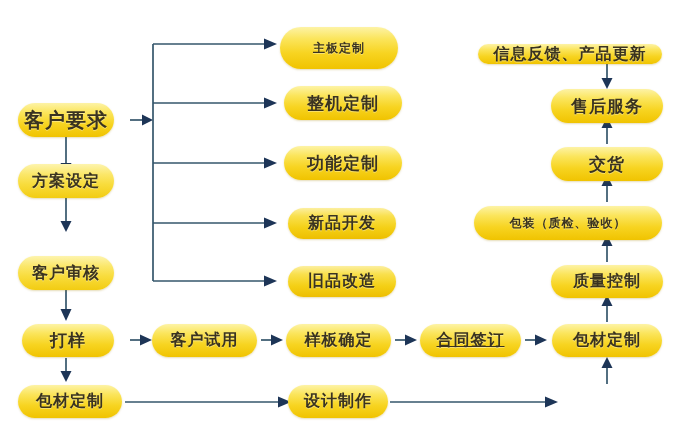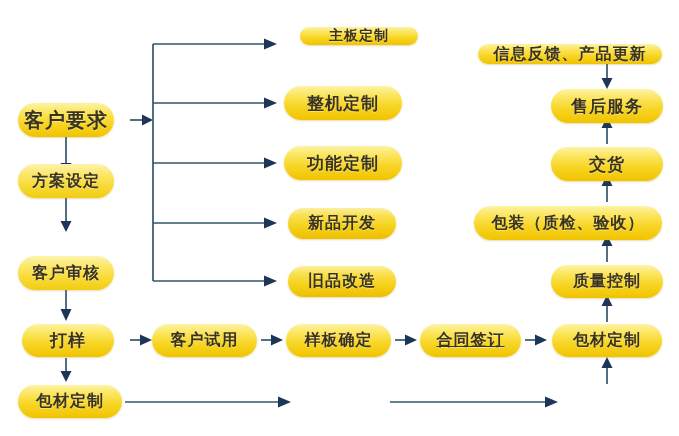--- a/index.html
+++ b/index.html
@@ -159,47 +159,48 @@
       <polygon class="head" points="601.5,78 607,89 612.5,78"></polygon>
     </g>
   </svg>
 
   <div class="node" style="left:18px;top:103px;width:96px;height:34px;font-size:20px;">客户要求</div>
 
   <div class="node soft" style="left:18px;top:164px;width:96px;height:34px;font-size:16px;">方案设定</div>
 
   <div class="node soft" style="left:18px;top:222px;width:96px;height:34px;font-size:16px;margin-top:34px;">客户审核</div>
 
-  <div class="node" style="left:300px;top:27px;width:118px;height:18px;font-size:14px;">主板定制</div>
+  <div class="node" style="left:280px;top:27px;width:118px;height:42px;font-size:12px;">主板定制</div>
 
   <div class="node" style="left:284px;top:86px;width:118px;height:34px;font-size:17px;">整机定制</div>
 
   <div class="node" style="left:284px;top:146px;width:118px;height:34px;font-size:17px;">功能定制</div>
 
   <div class="node deep" style="left:288px;top:208px;width:108px;height:31px;font-size:16px;">新品开发</div>
 
   <div class="node deep" style="left:288px;top:266px;width:108px;height:31px;font-size:16px;">旧品改造</div>
 
   <div class="node" style="left:478px;top:44px;width:184px;height:20px;font-size:16px;">信息反馈、产品更新</div>
 
   <div class="node" style="left:551px;top:89px;width:112px;height:34px;font-size:17px;">售后服务</div>
 
   <div class="node" style="left:551px;top:147px;width:112px;height:34px;font-size:17px;">交货</div>
 
-  <div class="node" style="left:474px;top:206px;width:188px;height:34px;font-size:16px;">包装（质检、验收）</div>
+  <div class="node" style="left:474px;top:206px;width:188px;height:34px;font-size:12px;">包装（质检、验收）</div>
 
   <div class="node" style="left:551px;top:265px;width:112px;height:33px;font-size:16px;">质量控制</div>
 
   <div class="node" style="left:22px;top:324px;width:92px;height:33px;font-size:17px;">打样</div>
 
   <div class="node" style="left:152px;top:324px;width:105px;height:33px;font-size:16px;">客户试用</div>
 
   <div class="node" style="left:286px;top:324px;width:105px;height:33px;font-size:16px;">样板确定</div>
 
   <div class="node" style="left:420px;top:324px;width:101px;height:33px;font-size:16px;text-decoration:underline;">合同签订</div>
 
   <div class="node" style="left:552px;top:324px;width:110px;height:33px;font-size:16px;">包材定制</div>
 
   <div class="node" style="left:18px;top:385px;width:104px;height:33px;font-size:16px;">包材定制</div>
 
+  <div class="node" style="left:288px;top:385px;width:100px;height:33px;font-size:16px;">设计制作</div>
 
 
 </div>
 
 </body></html>

